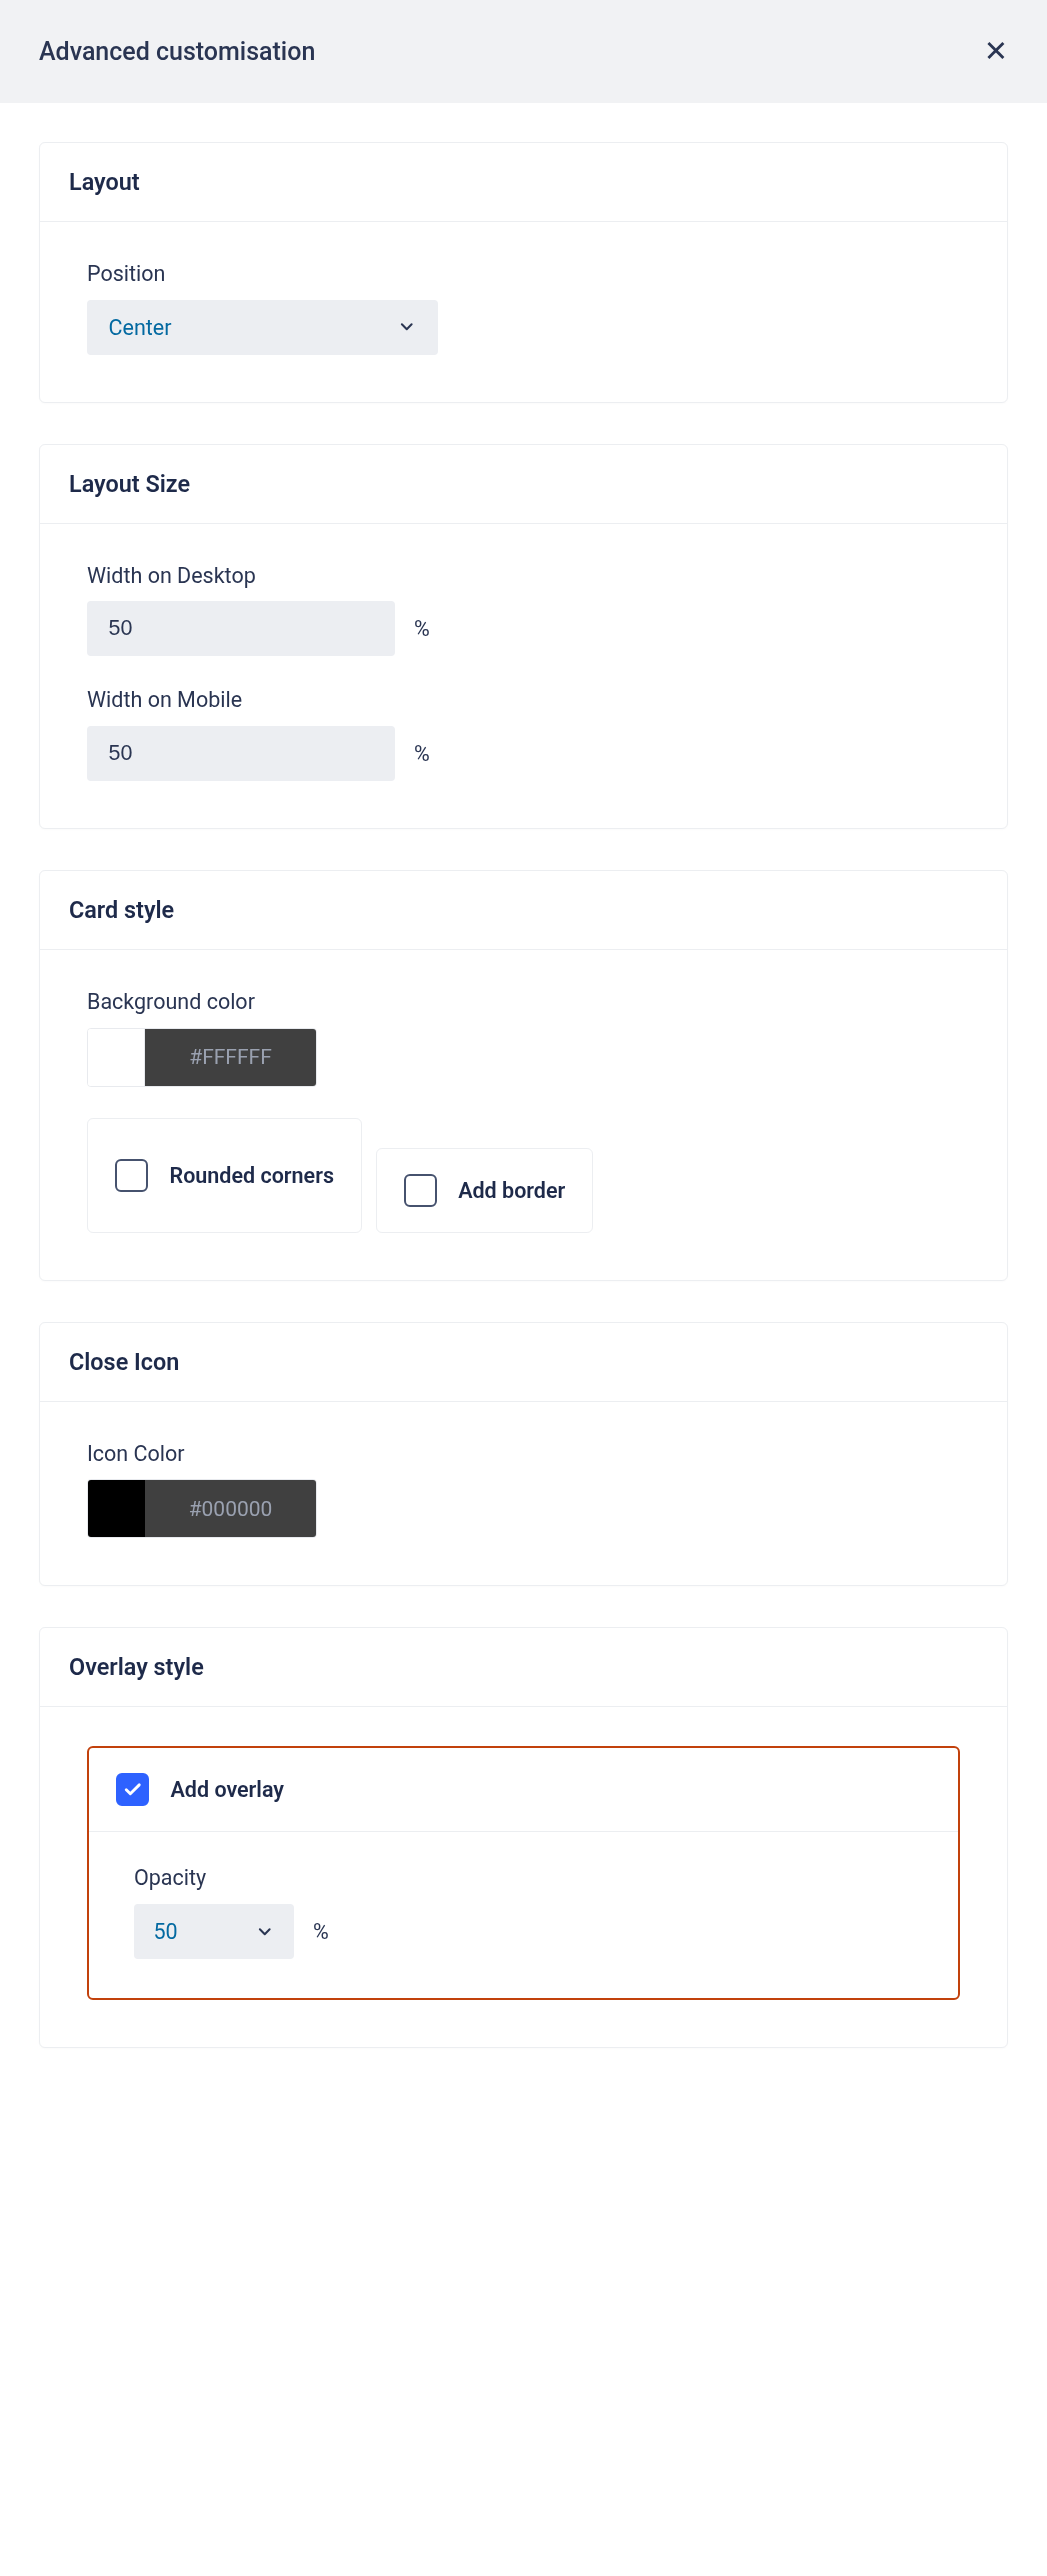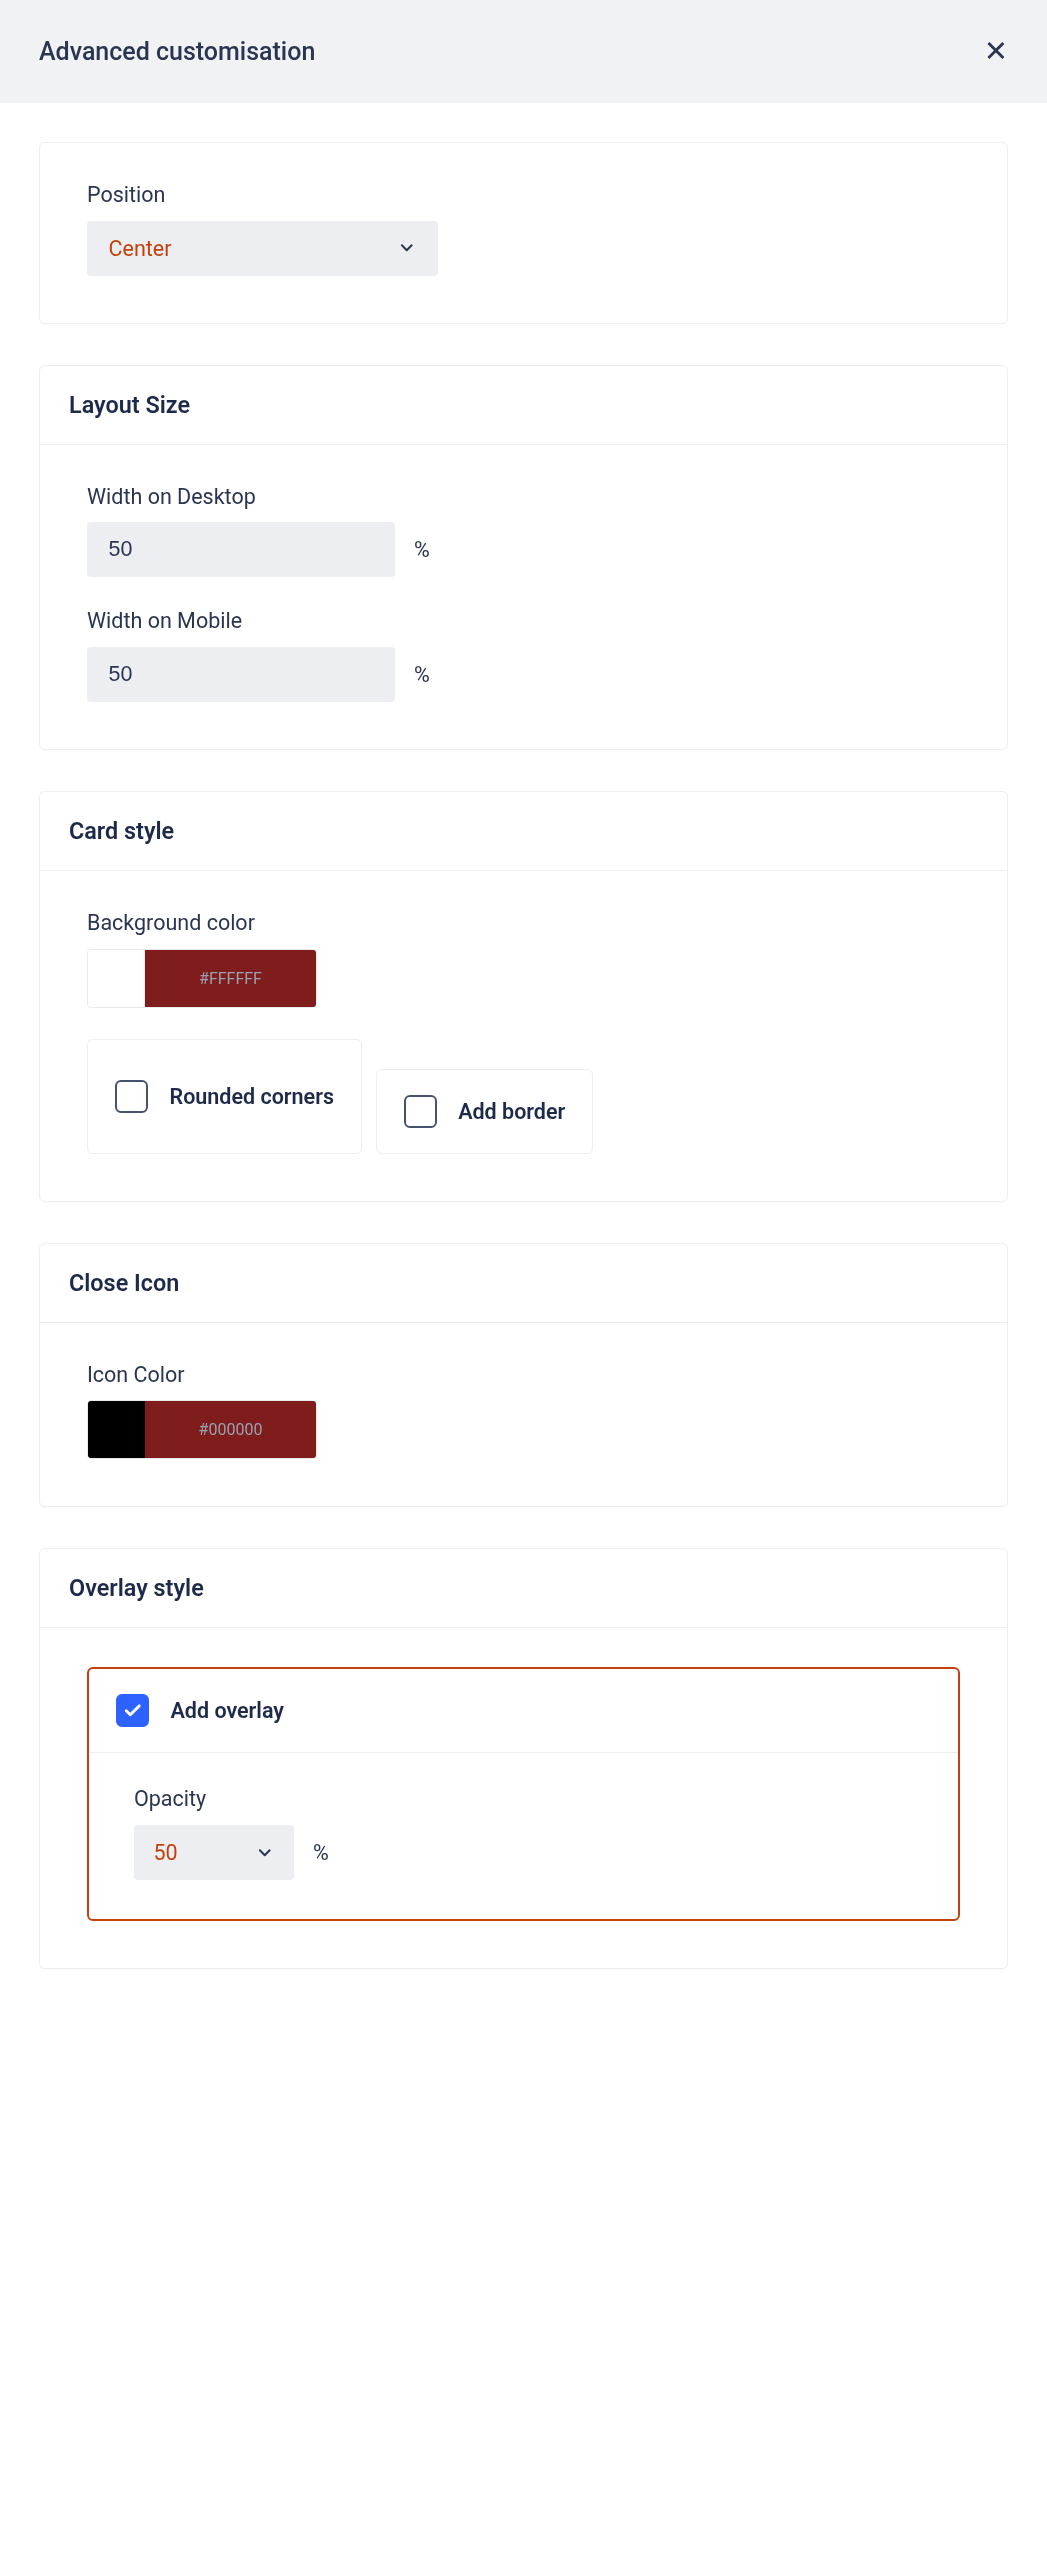--- a/index.html
+++ b/index.html
@@ -70,21 +70,21 @@
     height: 55px;
     background: #eceef2;
     border-radius: 3.9px;
     display: flex;
     align-items: center;
     padding: 0 21.5px;
     cursor: pointer;
   }
   .select-value {
     font-size: 21.5px;
-    color: #c2410c;
+    color: #0369a1;
     flex: 1;
   }
   .chevron {
     width: 19.5px;
     height: 19.5px;
   }
   .input-row {
     display: flex;
     align-items: center;
     gap: 19px;
@@ -114,26 +114,26 @@
   }
   .swatch {
     width: 57px;
     height: 100%;
     flex-shrink: 0;
     cursor: pointer;
   }
   .swatch.white { background: #ffffff; border-right: 1px solid #e8eaee; }
   .swatch.black { background: #000000; }
   .color-text {
-    background: #7f1d1d;
+    background: #404040;
     flex: 1;
     display: flex;
     align-items: center;
     justify-content: center;
-    font-size: 16px;
+    font-size: 21px;
     color: #9aa1b0;
   }
   .toggle-row {
     background: #ffffff;
     border: 1px solid #eceef1;
     border-radius: 5.9px;
     padding: 25px 27px;
     display: flex;
     align-items: center;
     gap: 21.5px;
@@ -196,20 +196,23 @@
 <body>
 
 <div class="header">
   <div class="header-title">Advanced customisation</div>
   <div class="close-btn">✕</div>
 </div>
 
 <div class="content">
 
   <div class="card">
+    <div class="card-header">
+      <div class="card-header-title">Layout</div>
+    </div>
     <div class="card-body">
       <div class="field">
         <label class="field-label">Position</label>
         <div class="select">
           <span class="select-value">Center</span>
           <svg class="chevron" viewBox="0 0 24 24" fill="none" stroke="#2a3552" stroke-width="2.5" stroke-linecap="round" stroke-linejoin="round">
               <polyline points="6 9 12 15 18 9"></polyline>
             </svg>
         </div>
       </div>

